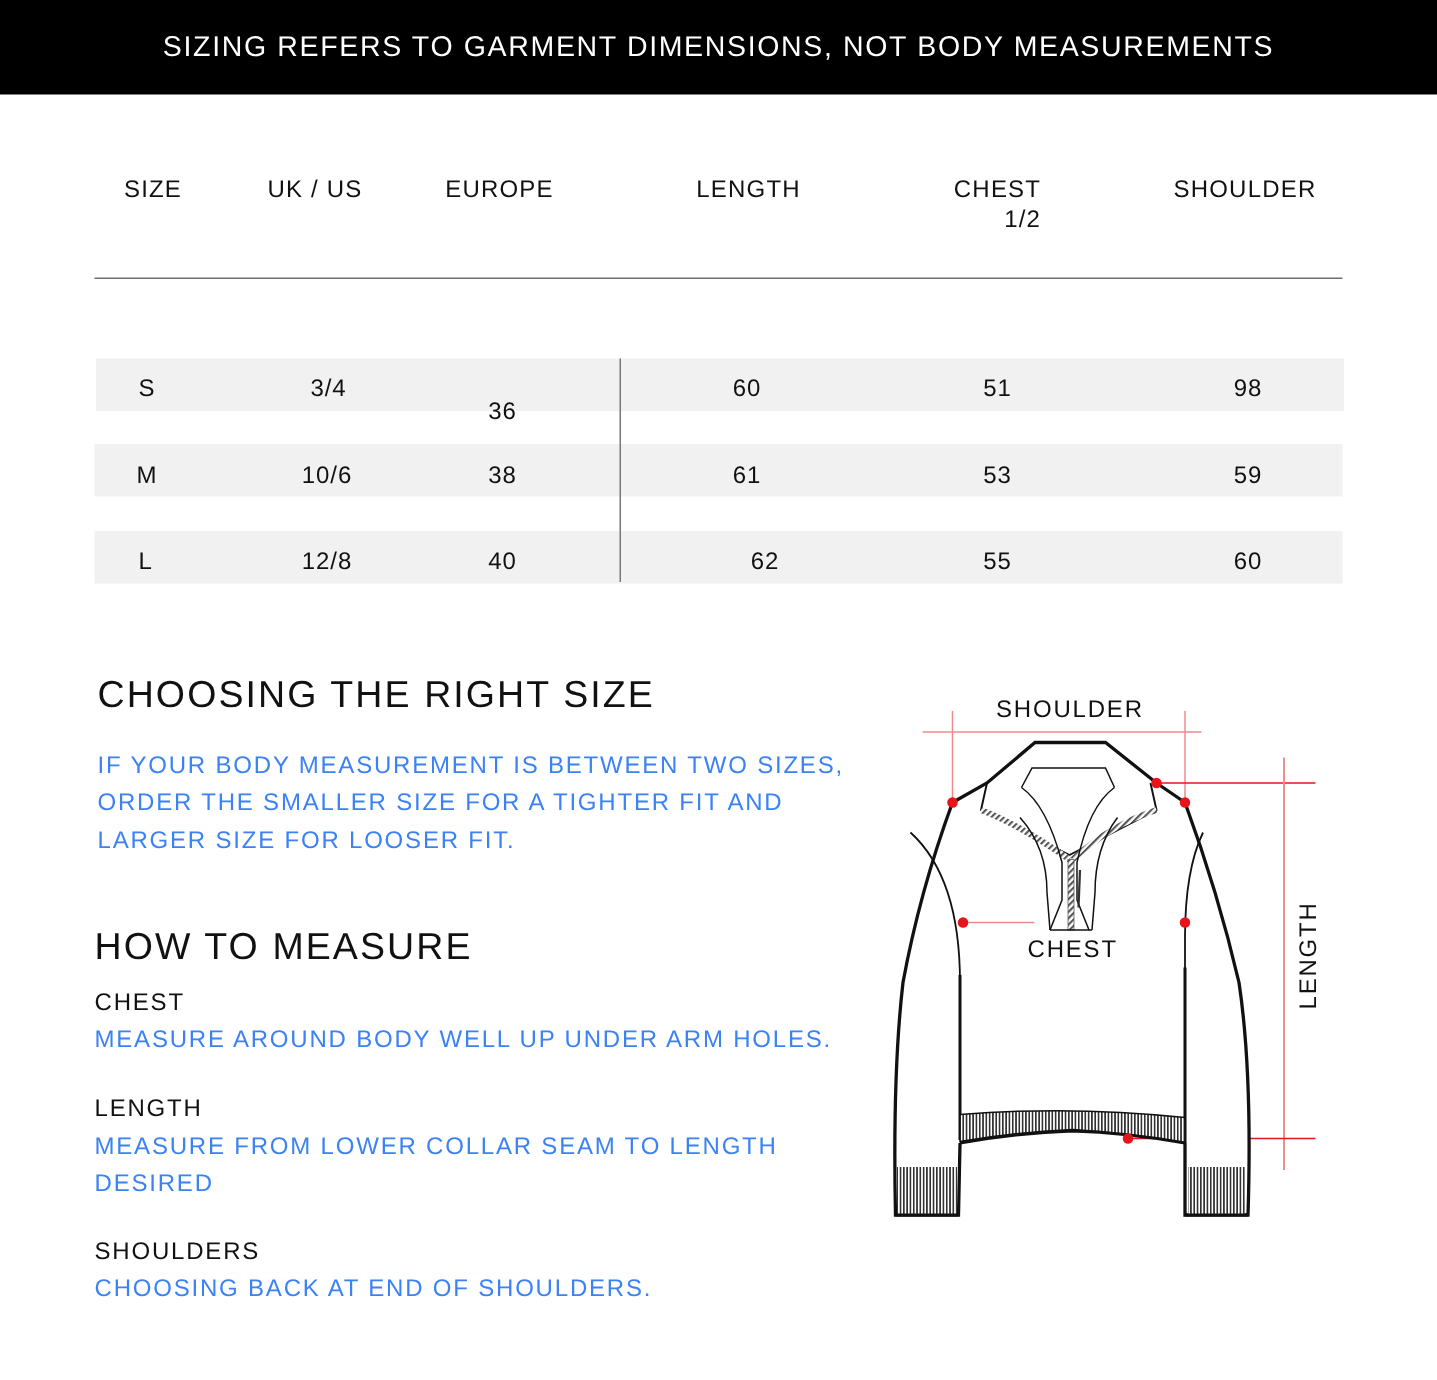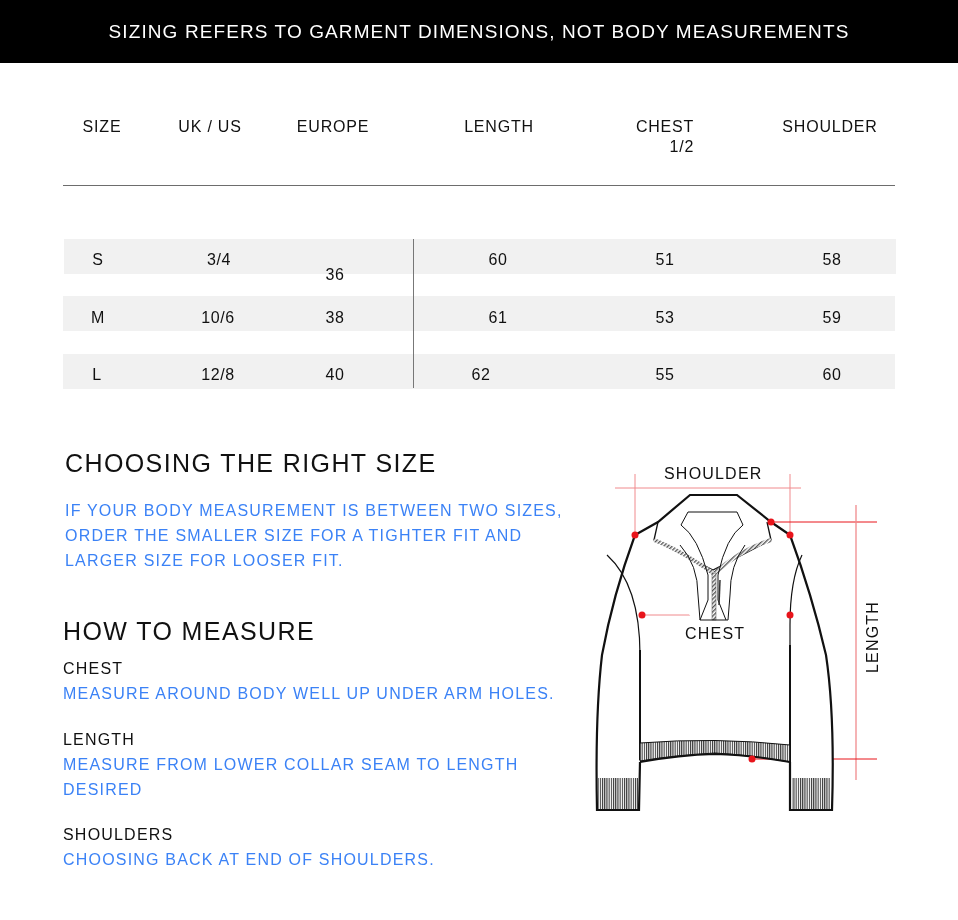--- a/index.html
+++ b/index.html
@@ -74,35 +74,35 @@
     <span>SHOULDER</span>
   </div>
   <div class="head-rule"></div>
 
   <div class="row" style="top:239px"></div>
   <span class="cell" style="left:98px;top:241px">S</span>
   <span class="cell" style="left:219px;top:241px">3/4</span>
   <span class="cell" style="left:335px;top:256px">36</span>
   <span class="cell" style="left:498px;top:241px">60</span>
   <span class="cell" style="left:665px;top:241px">51</span>
-  <span class="cell" style="left:832px;top:241px">58</span>
+  <span class="cell" style="left:832px;top:241px">98</span>
 
   <div class="row" style="top:296px;left:63px"></div>
   <span class="cell" style="left:98px;top:299px">M</span>
   <span class="cell" style="left:218px;top:299px">10/6</span>
   <span class="cell" style="left:335px;top:299px">38</span>
   <span class="cell" style="left:498px;top:299px">61</span>
   <span class="cell" style="left:665px;top:299px">53</span>
   <span class="cell" style="left:832px;top:299px">59</span>
 
   <div class="row" style="top:354px;left:63px"></div>
   <span class="cell" style="left:97px;top:356px">L</span>
   <span class="cell" style="left:218px;top:356px">12/8</span>
   <span class="cell" style="left:335px;top:356px">40</span>
-  <span class="cell" style="left:481px;top:356px">62</span>
+  <span class="cell" style="left:510px;top:356px">62</span>
   <span class="cell" style="left:665px;top:356px">55</span>
   <span class="cell" style="left:832px;top:356px">60</span>
 
   <div class="vdiv"></div>
 </div>
 
 <div class="section-title" style="left:65px;top:449px">CHOOSING THE RIGHT SIZE</div>
 <div class="para" style="left:65px;top:498px">IF YOUR BODY MEASUREMENT IS BETWEEN TWO SIZES,</div>
 <div class="para" style="left:65px;top:523px">ORDER THE SMALLER SIZE FOR A TIGHTER FIT AND</div>
 <div class="para" style="left:65px;top:548px">LARGER SIZE FOR LOOSER FIT.</div>

